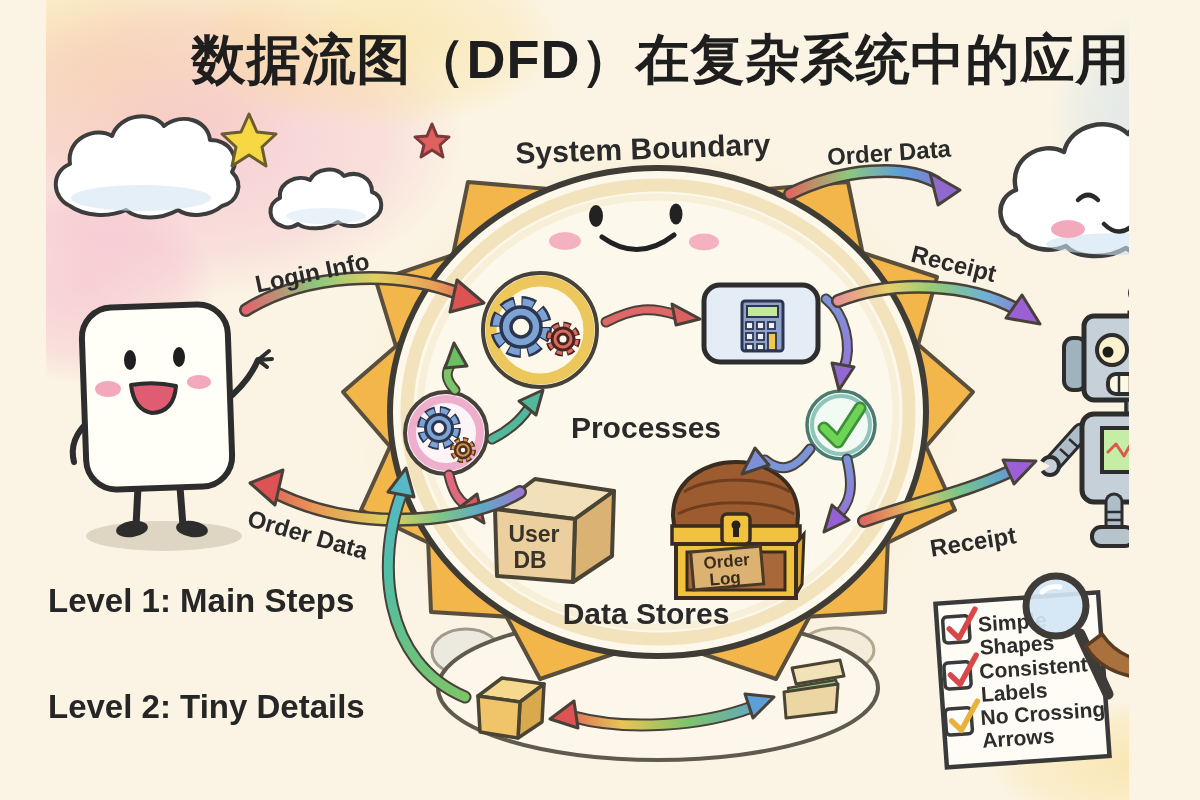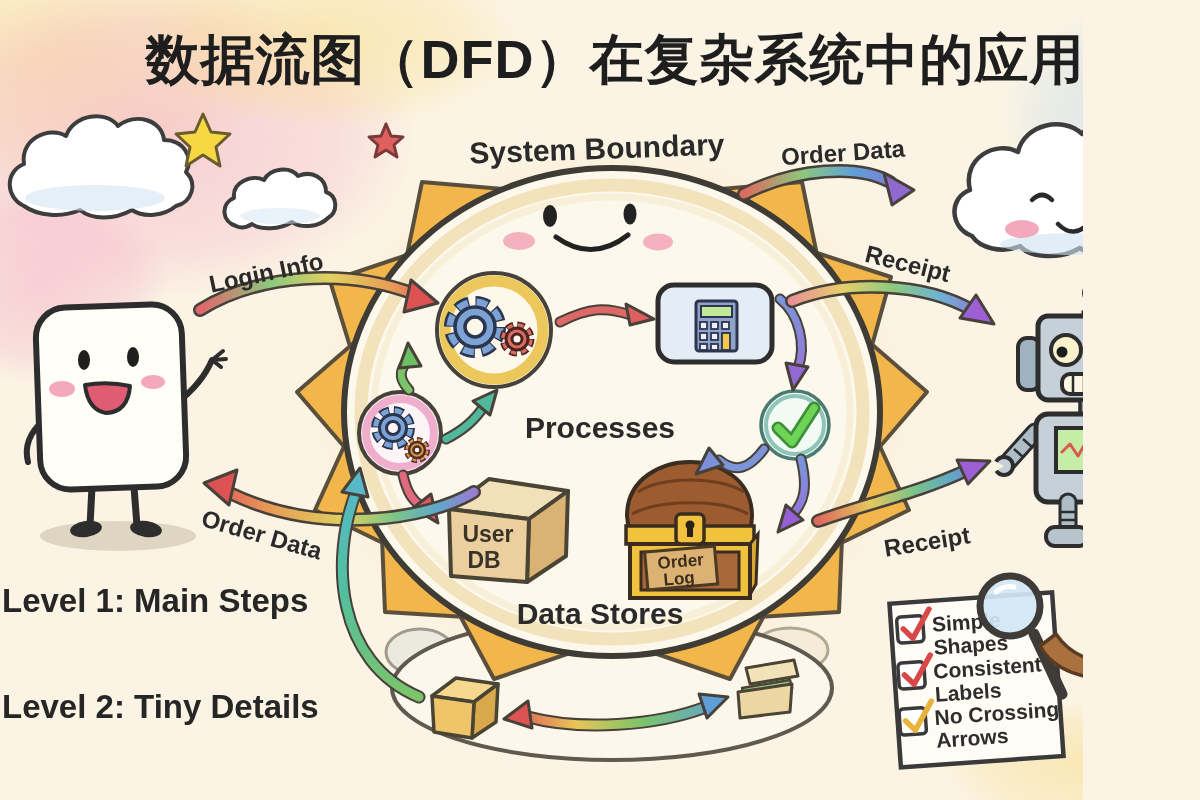--- a/index.html
+++ b/index.html
@@ -1,17 +1,17 @@
 <!DOCTYPE html>
 <html><head>
 <meta charset="utf-8">
 <style>
   html,body{margin:0;padding:0;background:#fbf4e4;}
   .stage{position:relative;width:1083px;height:800px;overflow:hidden;background:#7dd3fc;
-         font-family:"Liberation Sans",sans-serif;}
+         font-family:"Liberation Sans",sans-serif;margin-left:46px;}
   svg{position:absolute;left:0;top:0;}
   text{font-family:"Liberation Sans","DejaVu Sans",sans-serif;fill:#262626;}
   .title-t{font-size:54px;font-weight:800;letter-spacing:1px;fill:#1e1e1e;}
   .cap{font-size:30px;font-weight:700;fill:#2a2a2a;}
   .flow{font-size:24px;font-weight:700;fill:#2a2a2a;}
   .lvl{font-size:33px;font-weight:700;fill:#262626;}
   .boxlbl{font-size:23px;font-weight:700;fill:#3a3428;}
   .plank{font-size:17px;font-weight:700;fill:#3a2d1c;}
   .chk{font-size:21px;font-weight:700;fill:#2d2d2d;}
 </style>

